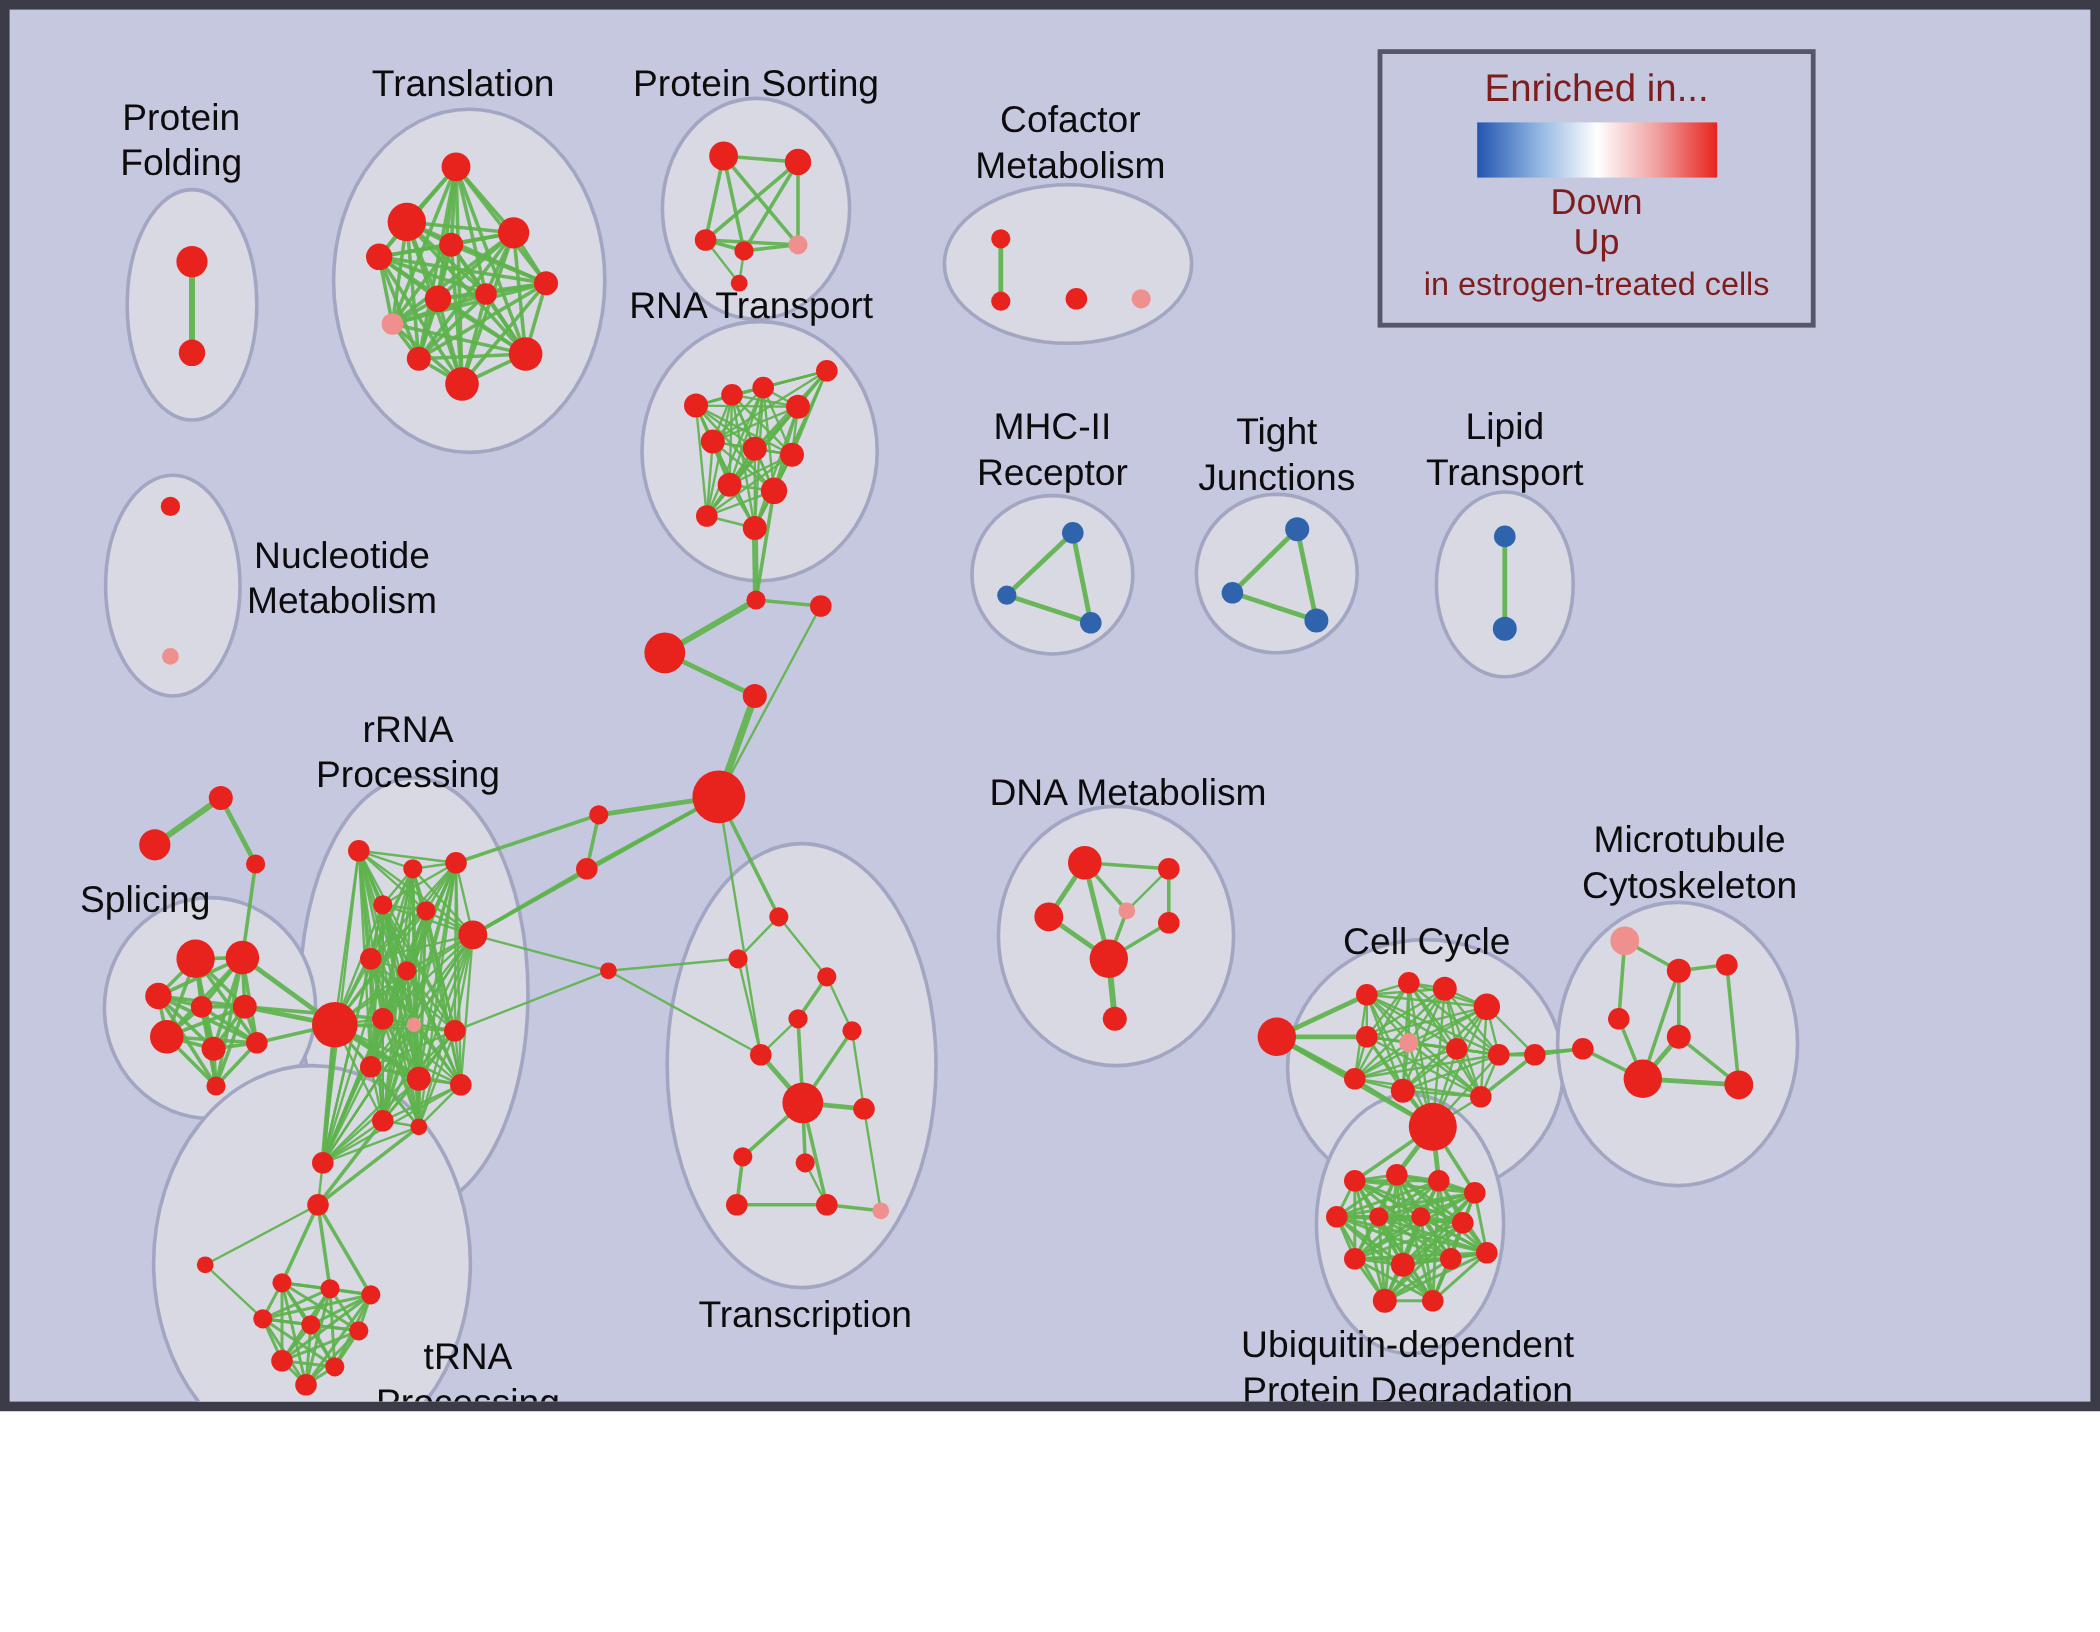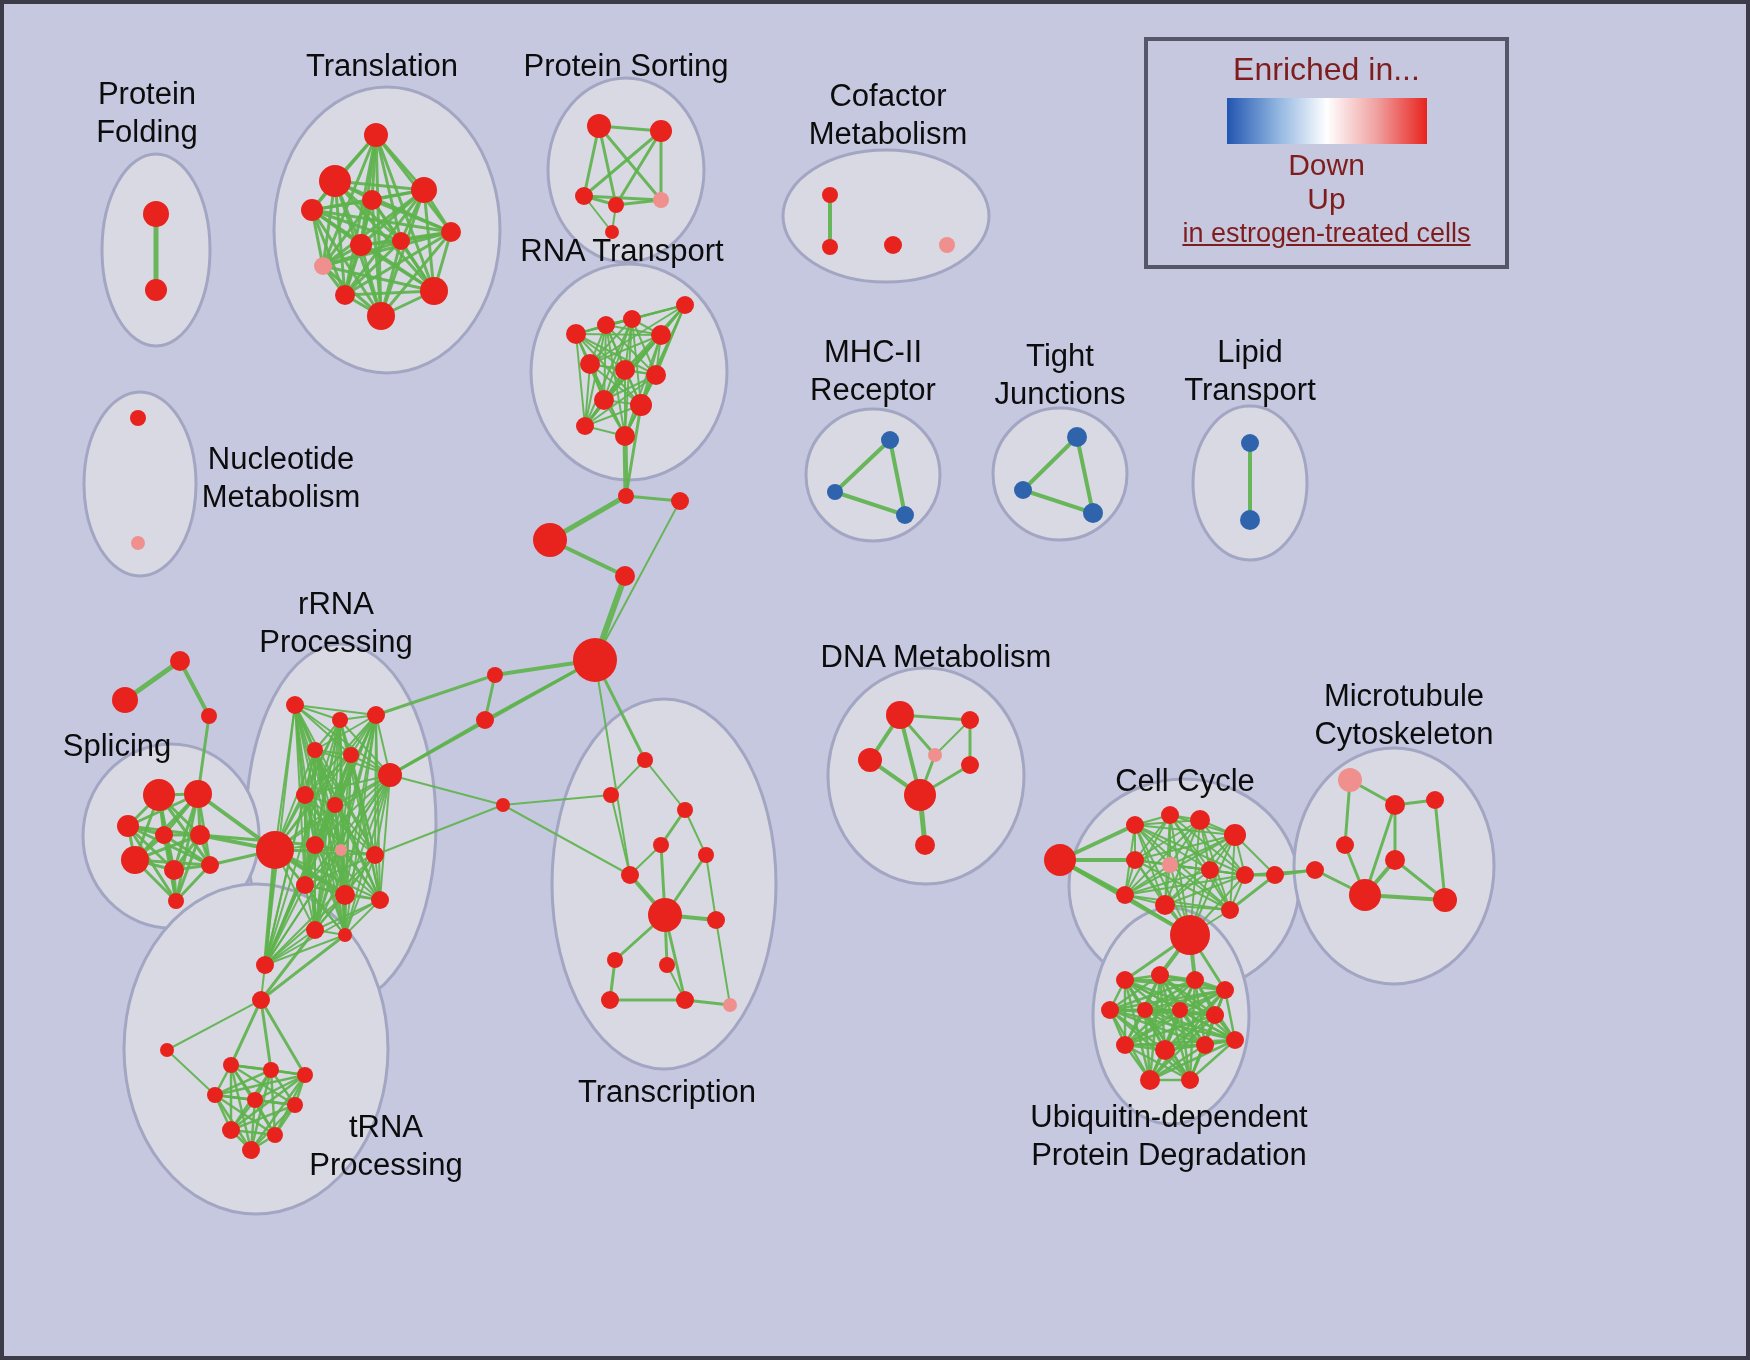--- a/index.html
+++ b/index.html
@@ -1,21 +1,21 @@
 <!DOCTYPE html>
 <html><head>
 <meta charset="utf-8">
 <style>
   html,body{margin:0;padding:0;}
   body{font-family:"Liberation Sans",sans-serif;}
   .canvas{
     position:relative;
-    width:1750px;height:1360px;
+    width:1750px;height:1176px;
     box-sizing:border-box;
-    border:4px solid #0f172a;
+    border:8px solid #0f172a;
     overflow:hidden;
     padding-left:40px;
   }
   .canvas svg{position:absolute;left:0;top:0;}
   .cluster-label{
     font-family:"Liberation Sans",sans-serif;
     font-size:31px;
     fill:#0c0c0c;
   }
   .legend{
@@ -26,21 +26,21 @@
     border:4px solid #55566a;
     text-align:center;
     color:#7f1d1d;
   }
   .legend-title{font-size:32px;margin-top:10px;}
   .legend-bar{width:200px;height:46px;margin:10px auto 4px auto;}
   .legend-scale{
     display:flex;justify-content:space-between;
     width:240px;margin:0 auto;font-size:30px;flex-direction:column;
   }
-  .legend-caption{font-size:27px;line-height:34px;text-decoration:underline;}
+  .legend-caption{font-size:27px;line-height:34px;}
 </style>
 </head>
 <body>
 
 <div class="canvas" style="background: rgb(198, 200, 224); border-color: rgb(60, 60, 72);">
   <svg width="1750" height="1360" viewBox="0 0 1750 1360" xmlns="http://www.w3.org/2000/svg">
       <g>
         <ellipse cx="152" cy="246" rx="54" ry="96" fill="#d8d9e3" stroke="#a3a6c2" stroke-width="3"></ellipse>
         <ellipse cx="383" cy="226" rx="113" ry="143" fill="#d8d9e3" stroke="#a3a6c2" stroke-width="3"></ellipse>
         <ellipse cx="622" cy="166" rx="78" ry="92" fill="#d8d9e3" stroke="#a3a6c2" stroke-width="3"></ellipse>

